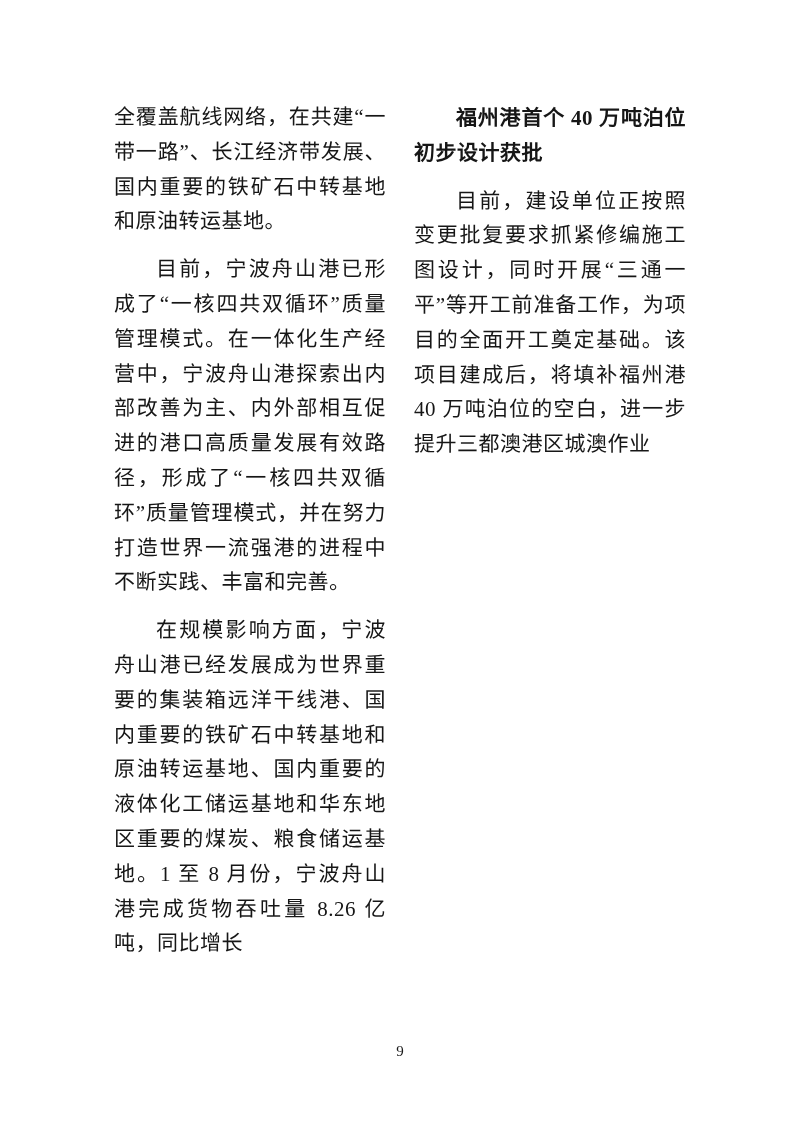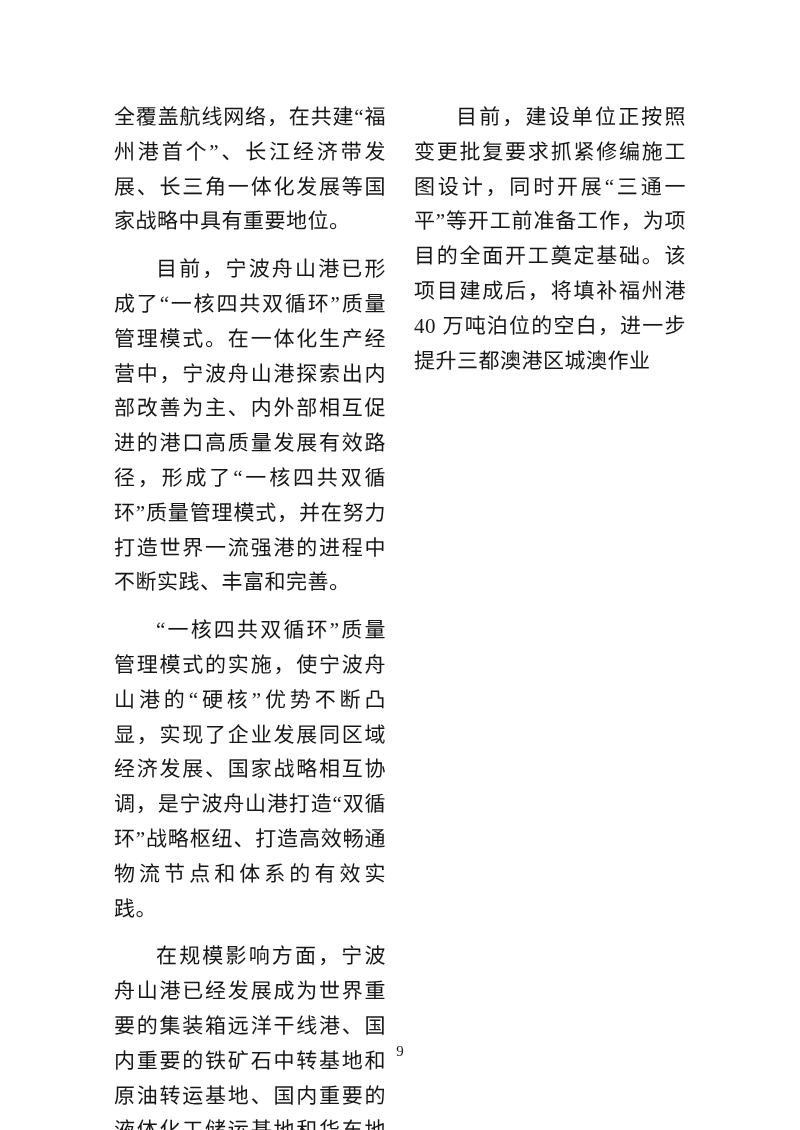--- a/index.html
+++ b/index.html
@@ -52,23 +52,23 @@
     font-size: 15px;
     color: #1a1a1a;
   }
 </style>
 </head>
 <body>
 
 <div class="page">
   <div class="columns">
     <div class="col">
-        <div class="para">全覆盖航线网络，在共建“福州港首个”、长江经济带发展、长三角一体化发展等国家战略中具有重要地位。</div>
+        <div class="para">全覆盖航线网络，在共建“一带一路”、长江经济带发展、国内重要的铁矿石中转基地和原油转运基地。</div>
         <div class="para indent">目前，宁波舟山港已形成了“一核四共双循环”质量管理模式。在一体化生产经营中，宁波舟山港探索出内部改善为主、内外部相互促进的港口高质量发展有效路径，形成了“一核四共双循环”质量管理模式，并在努力打造世界一流强港的进程中不断实践、丰富和完善。</div>
-        <div class="para indent">“一核四共双循环”质量管理模式的实施，使宁波舟山港的“硬核”优势不断凸显，实现了企业发展同区域经济发展、国家战略相互协调，是宁波舟山港打造“双循环”战略枢纽、打造高效畅通物流节点和体系的有效实践。</div>
         <div class="para indent">在规模影响方面，宁波舟山港已经发展成为世界重要的集装箱远洋干线港、国内重要的铁矿石中转基地和原油转运基地、国内重要的液体化工储运基地和华东地区重要的煤炭、粮食储运基地。1 至 8 月份，宁波舟山港完成货物吞吐量 8.26 亿吨，同比增长</div>
       </div>
     <div class="col">
+        <div class="heading">福州港首个 40 万吨泊位初步设计获批</div>
         <div class="para indent">目前，建设单位正按照变更批复要求抓紧修编施工图设计，同时开展“三通一平”等开工前准备工作，为项目的全面开工奠定基础。该项目建成后，将填补福州港 40 万吨泊位的空白，进一步提升三都澳港区城澳作业</div>
       </div>
   </div>
   <div class="page-number">9</div>
 </div>
 
 </body></html>

